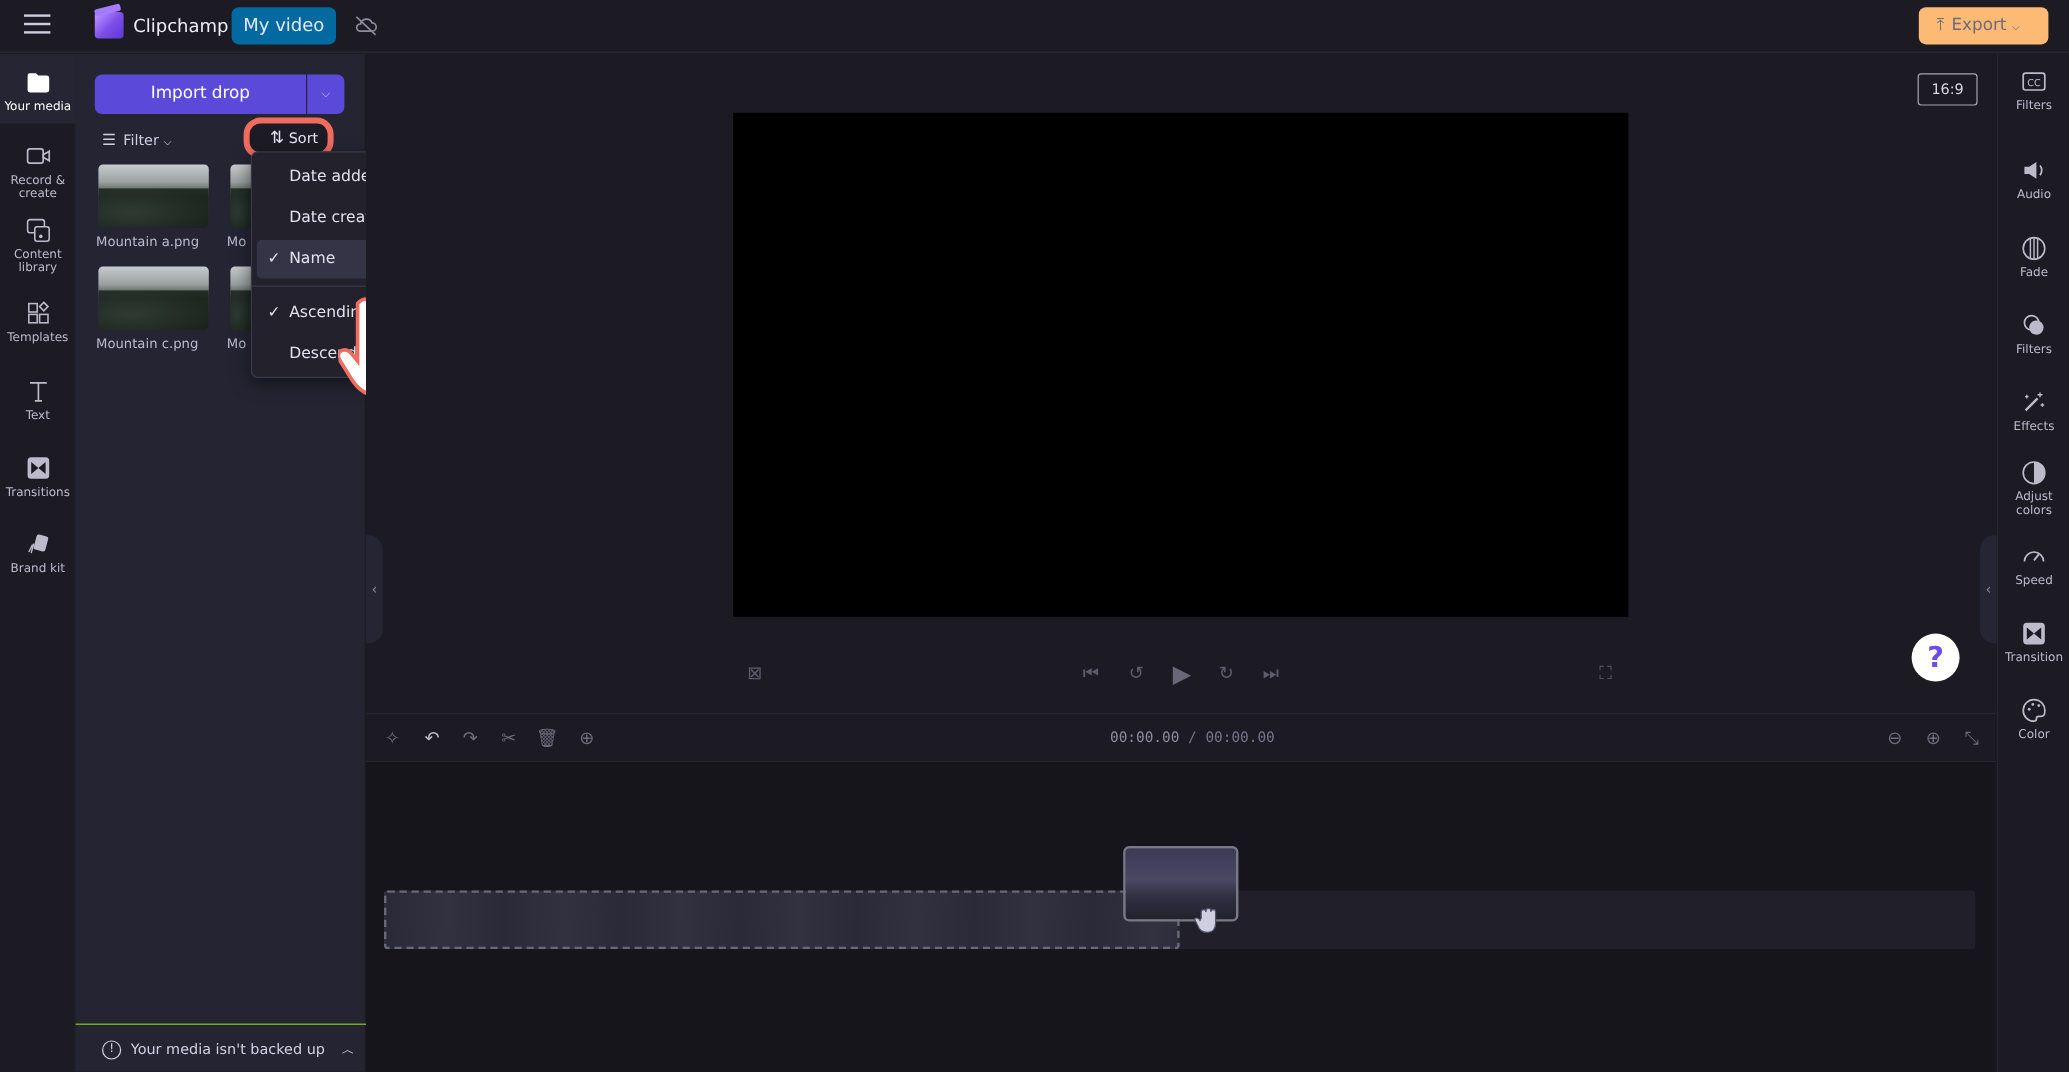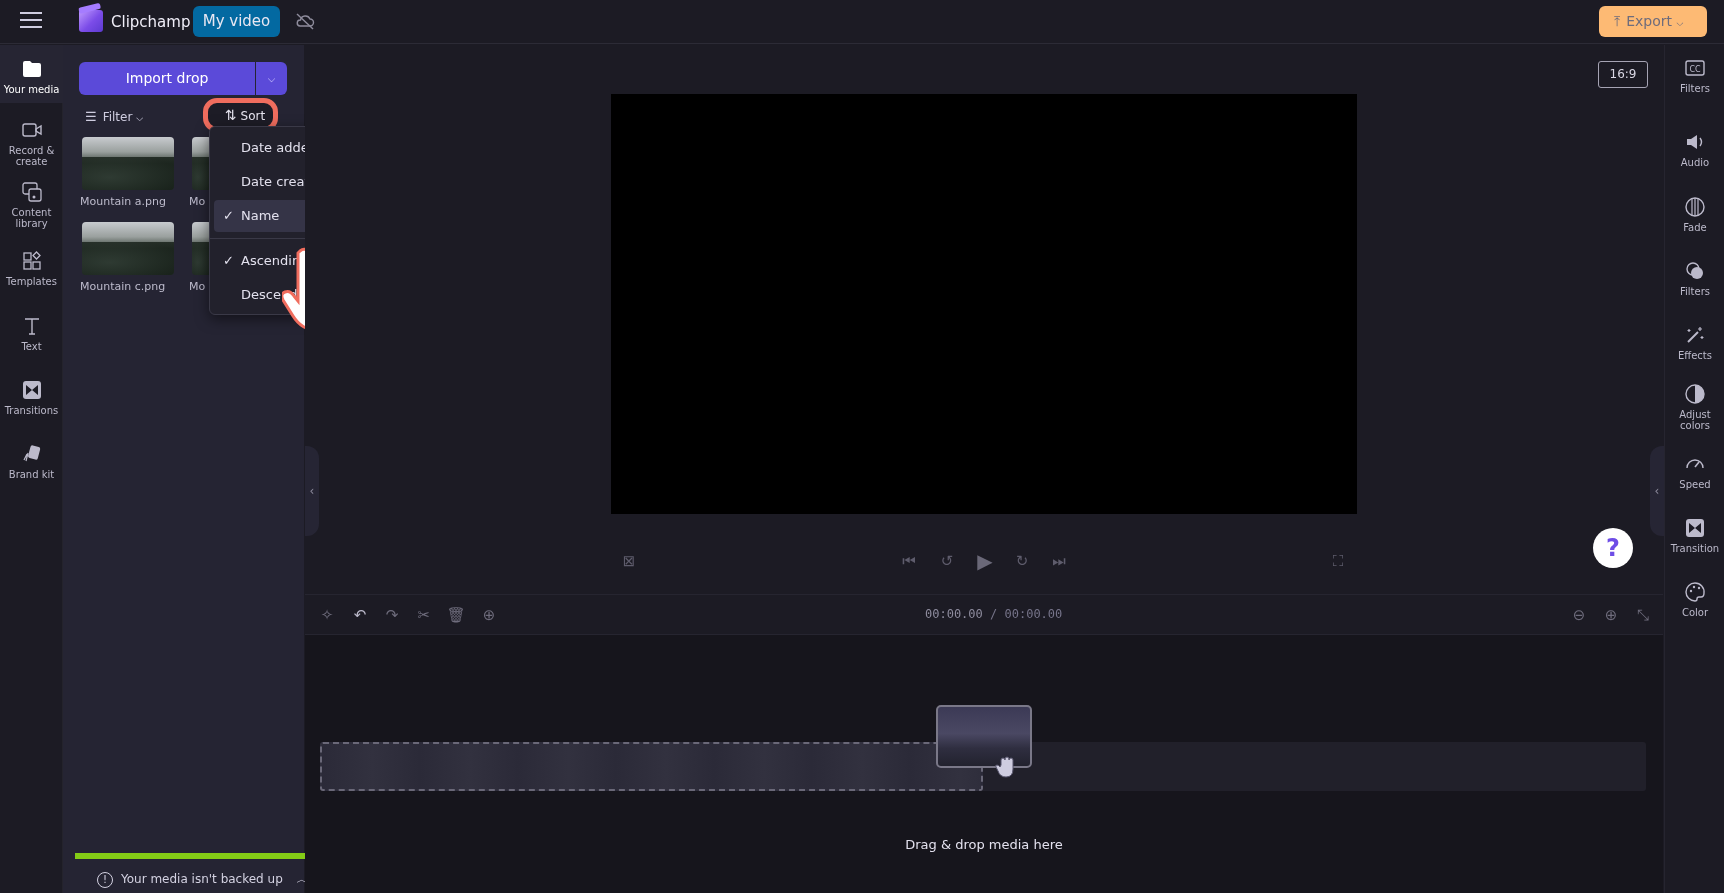--- a/index.html
+++ b/index.html
@@ -21,21 +21,21 @@
   .rail-item .ico { display: block; margin: 0 auto 4px; width: 22px; height: 22px; }
 
   .media-panel { position: absolute; left: 63px; top: 45px; width: 241px; height: 848px; background: #252433; }
   .import-btn { position: absolute; left: 16px; top: 17px; width: 176px; height: 33px; background: #5b4ad9; border-radius: 6px 0 0 6px; color: #fff; font-size: 14px; text-align: center; line-height: 33px; cursor: pointer; }
   .import-caret { position: absolute; left: 193px; top: 17px; width: 31px; height: 33px; background: #5b4ad9; border-radius: 0 6px 6px 0; color: #c9c1ff; font-size: 10px; text-align: center; line-height: 33px; }
   .filter-btn { position: absolute; left: 22px; top: 60px; height: 24px; font-size: 12px; color: #cfcde0; line-height: 24px; cursor: pointer; }
   .sort-btn { position: absolute; left: 140px; top: 53px; width: 75px; height: 34px; border: 5px solid #f06d5e; border-radius: 14px; background: #1d1c26; font-size: 12px; color: #e6e4ef; line-height: 24px; padding-left: 17px; cursor: pointer; }
   .thumb { position: absolute; width: 92px; height: 53px; border-radius: 4px; overflow: hidden; background: linear-gradient(180deg, #c8cbcf 0%, #9aa09e 28%, #37423a 50%, #1f2a22 100%); cursor: pointer; }
   .thumb:after { content: ""; position: absolute; left: 0; top: 20px; width: 100%; height: 34px; background: radial-gradient(ellipse at 30% 60%, #2f3b33 0%, #18211a 80%); opacity: 0.85; }
   .thumb-label { position: absolute; font-size: 11px; color: #bdbbcc; }
-  .backup-bar { position: absolute; left: 12px; top: 808px; width: 282px; height: 40px; border-top: 6px solid #84cc16; font-size: 12px; color: #d4d2e2; line-height: 40px; padding-left: 22px; }
+  .backup-bar { position: absolute; left: 0; top: 808px; width: 282px; height: 40px; border-top: 1px solid #84cc16; font-size: 12px; color: #d4d2e2; line-height: 40px; padding-left: 22px; }
 
   .dropdown { position: absolute; left: 209px; top: 126px; width: 159px; height: 189px; background: #22212c; border: 1px solid #3a3947; border-radius: 6px; box-shadow: 0 4px 14px rgba(0,0,0,0.5); }
   .dd-item { position: absolute; left: 4px; width: 149px; height: 32px; font-size: 13px; color: #e3e1ee; line-height: 32px; padding-left: 27px; cursor: pointer; border-radius: 4px; }
   .dd-item.hl { background: #353447; }
   .dd-item .check { position: absolute; left: 9px; top: 0; font-size: 13px; color: #e3e1ee; }
   .dd-sep { position: absolute; left: 0; top: 111px; width: 157px; height: 1px; background: #3a3947; }
 
   .hand { position: absolute; }
   .badge-num { position: absolute; width: 40px; height: 40px; border-radius: 50%; background: #ffffff; border: 4px solid #f06d5e; color: #f06d5e; font-weight: bold; font-size: 20px; text-align: center; line-height: 32px; }
 
@@ -274,14 +274,13 @@
     <div class="tl-ico" style="left:1263px;">⊖</div>
     <div class="tl-ico" style="left:1295px;">⊕</div>
     <div class="tl-ico" style="left:1327px;">⤡</div>
   </div>
   <div class="track"></div>
   <div class="drop-zone"></div>
   <div class="drag-clip"></div>
   <svg class="drag-hand" viewBox="0 0 22 24">
       <path d="M6 10 v-5 q0-2 2-2 q2 0 2 2 v-1 q0-2 2-2 q2 0 2 2 v1 q0-2 2-2 q2 0 2 2 v9 q0 8-7 8 q-6 0-8-6 l-2-4 q-1-2 1-2 q2 0 3 2z" fill="#cfcde0" stroke="#55536a" stroke-width="1"></path>
     </svg>
-  <div class="drop-text">Drag &amp; drop media here</div>
 </div>
 
 </body></html>

